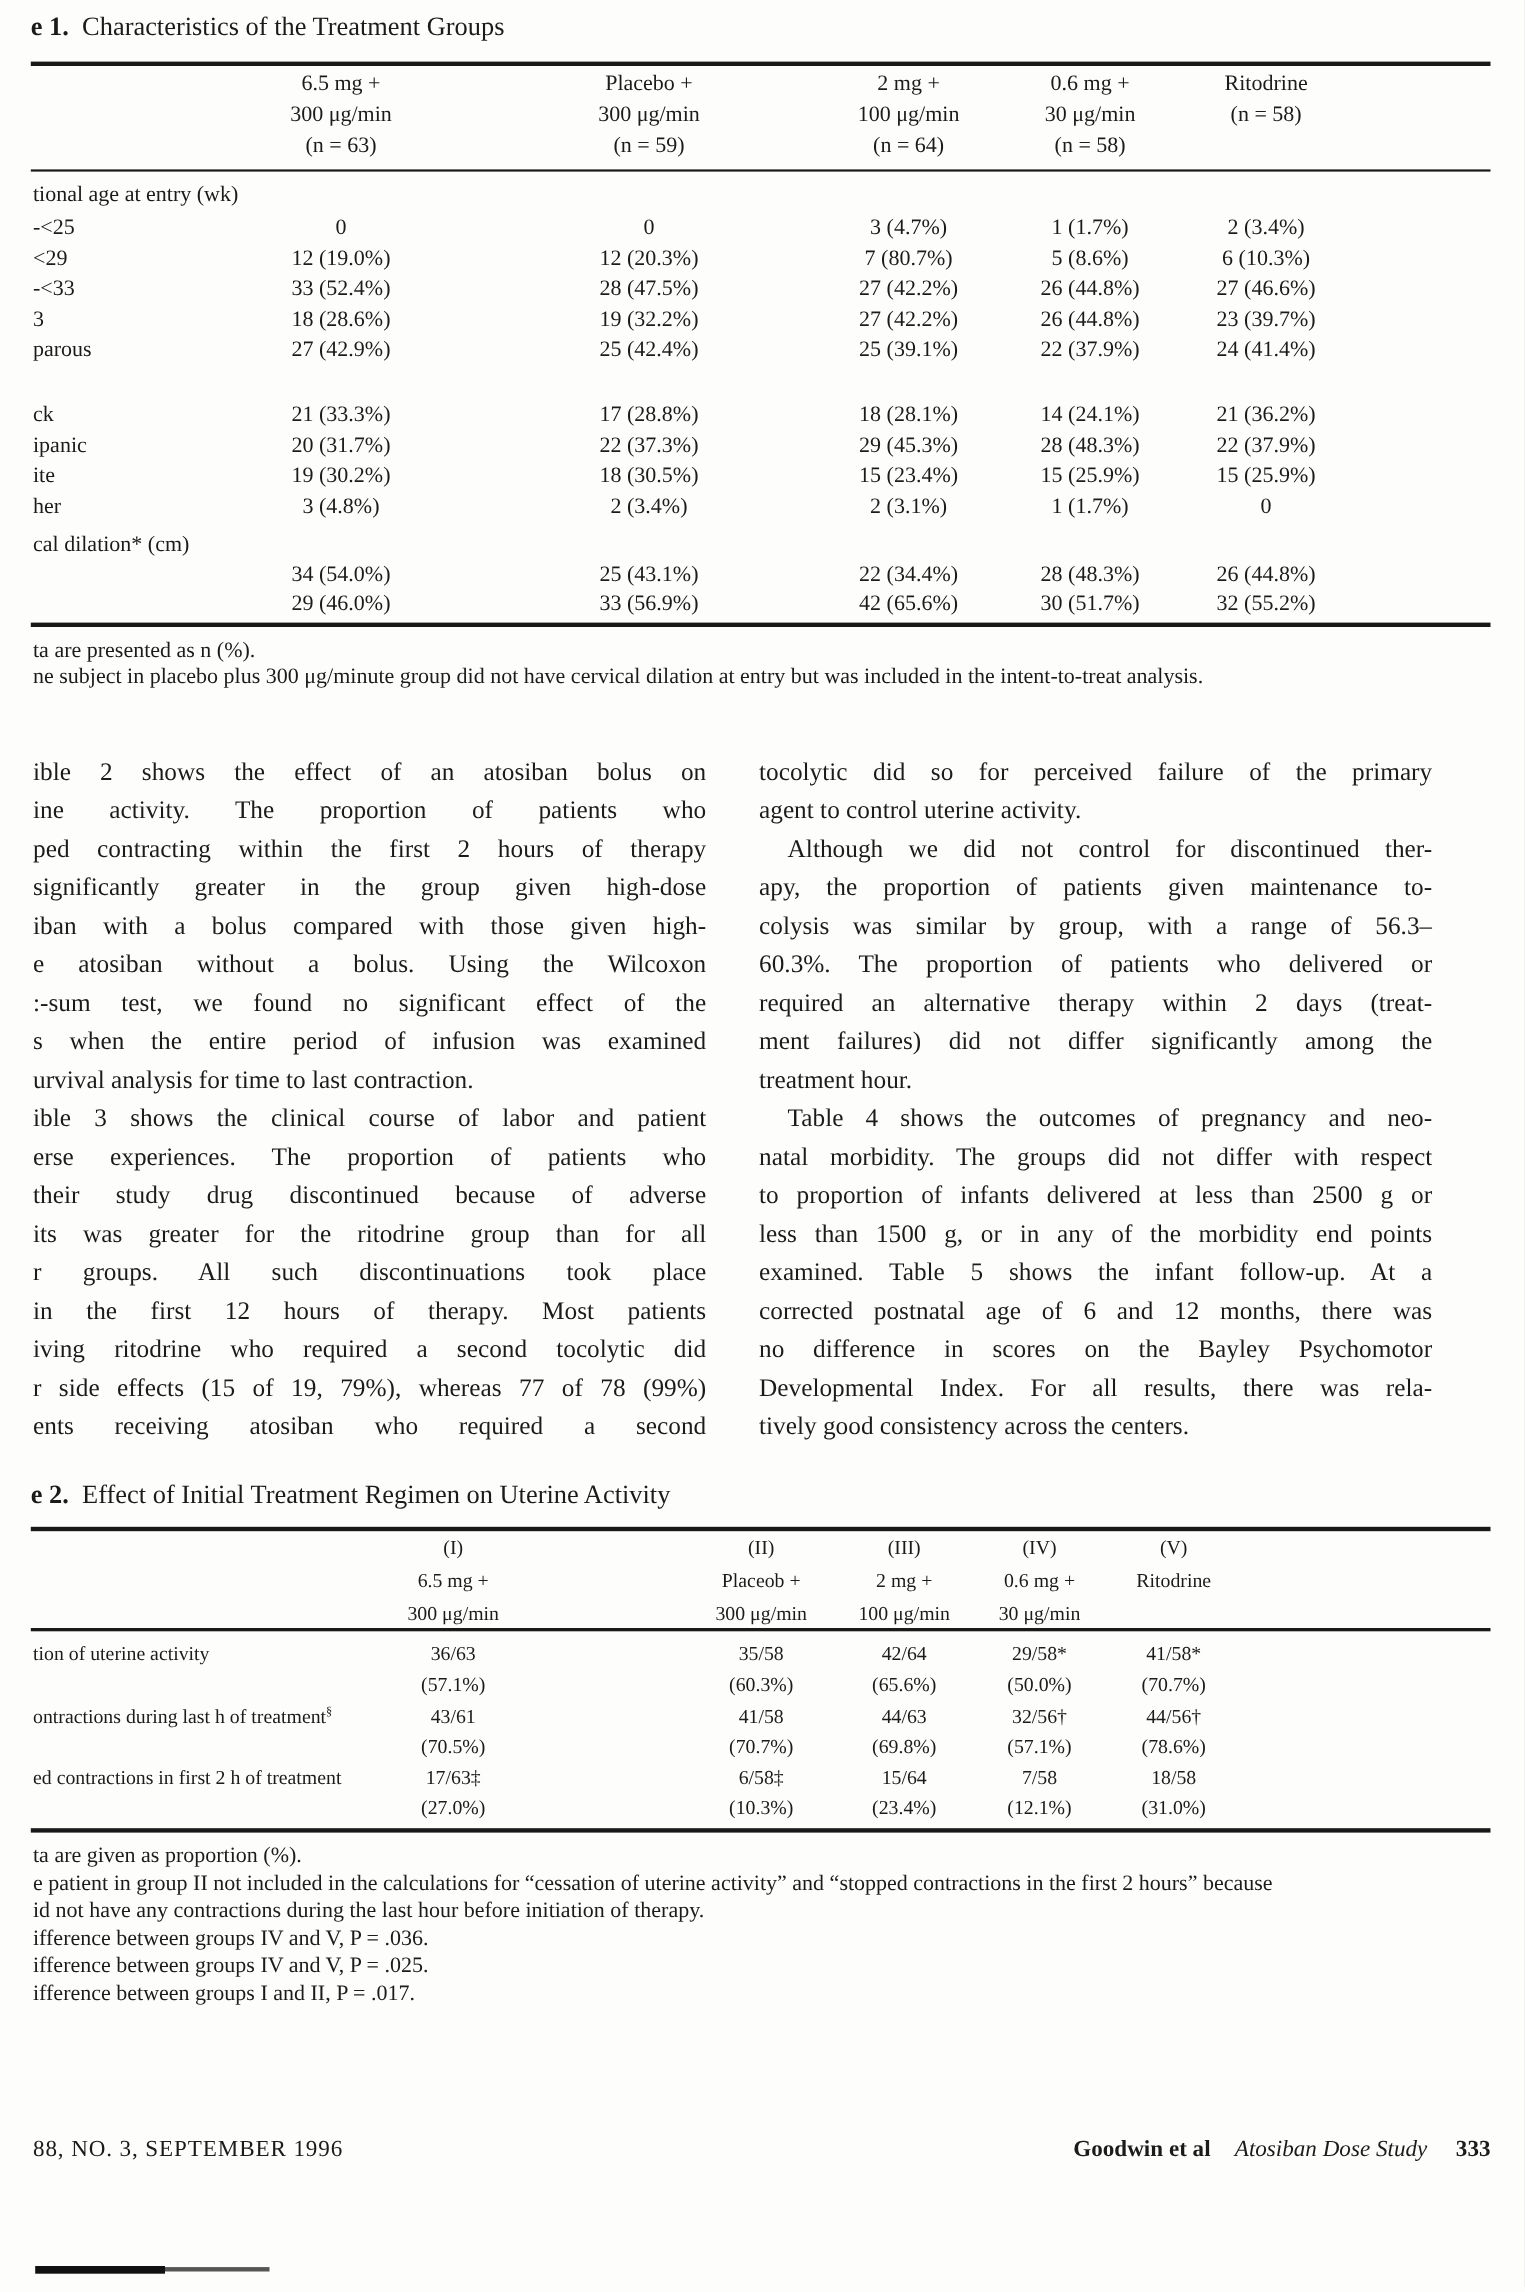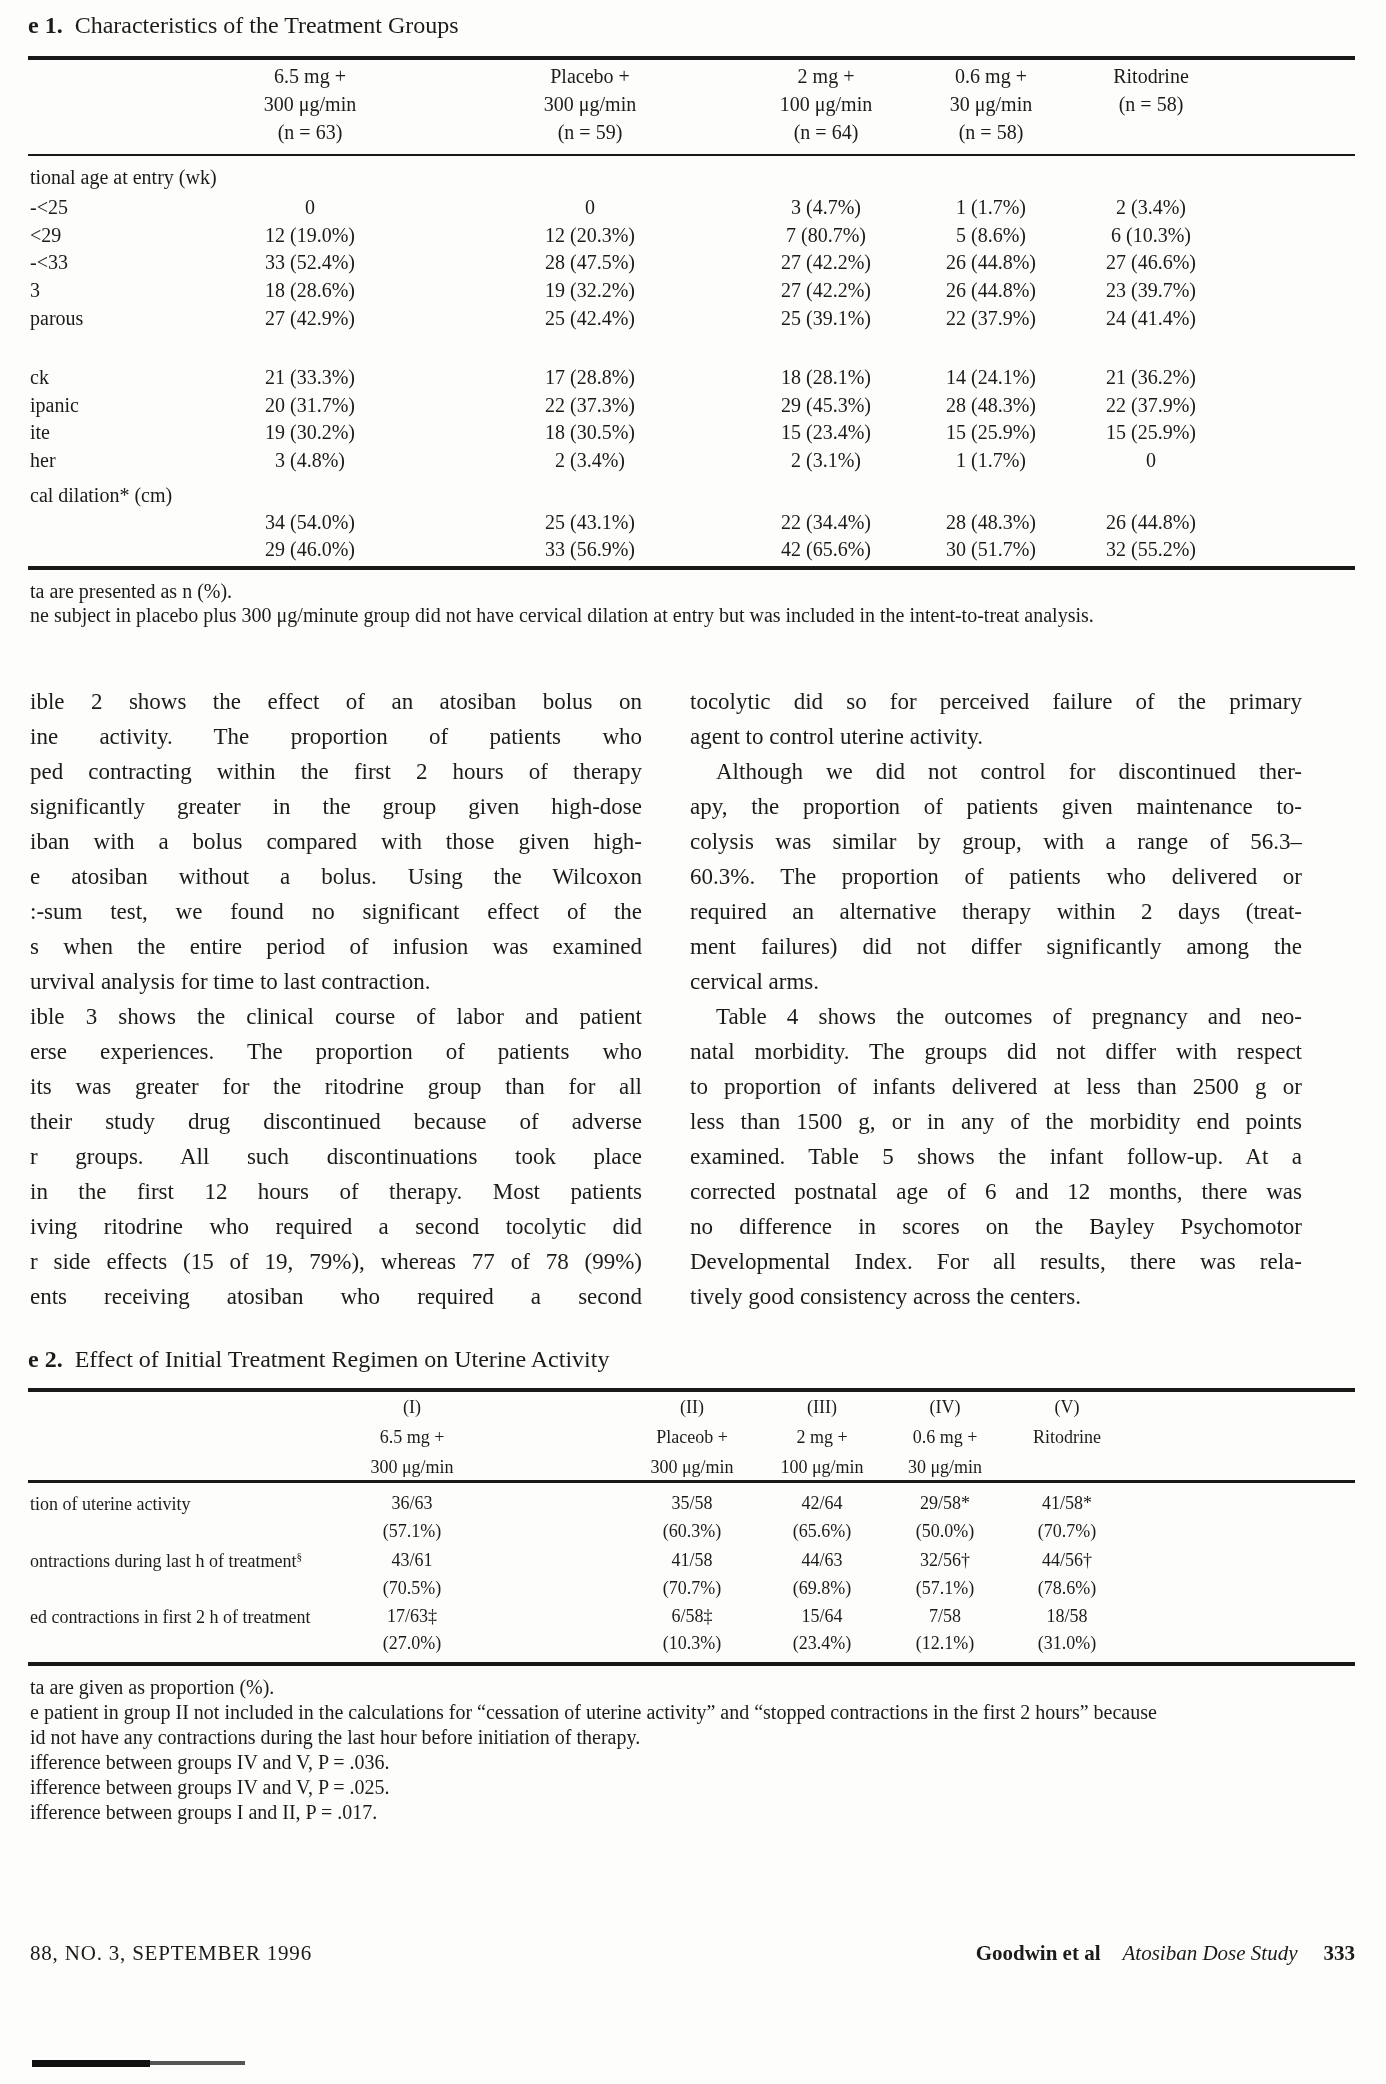--- a/index.html
+++ b/index.html
@@ -169,38 +169,38 @@
     <div class="bl">ine activity. The proportion of patients who</div>
     <div class="bl">ped contracting within the first 2 hours of therapy</div>
     <div class="bl">significantly greater in the group given high-dose</div>
     <div class="bl">iban with a bolus compared with those given high-</div>
     <div class="bl">e atosiban without a bolus. Using the Wilcoxon</div>
     <div class="bl">:-sum test, we found no significant effect of the</div>
     <div class="bl">s when the entire period of infusion was examined</div>
     <div class="bl end">urvival analysis for time to last contraction.</div>
     <div class="bl">ible 3 shows the clinical course of labor and patient</div>
     <div class="bl">erse experiences. The proportion of patients who</div>
+    <div class="bl">their study drug discontinued because of adverse</div>
     <div class="bl">its was greater for the ritodrine group than for all</div>
-    <div class="bl">their study drug discontinued because of adverse</div>
     <div class="bl">r groups. All such discontinuations took place</div>
     <div class="bl">in the first 12 hours of therapy. Most patients</div>
     <div class="bl">iving ritodrine who required a second tocolytic did</div>
     <div class="bl">r side effects (15 of 19, 79%), whereas 77 of 78 (99%)</div>
     <div class="bl">ents receiving atosiban who required a second</div>
   </div>
   <div class="col" style="left:690px;top:684px;">
     <div class="bl">tocolytic did so for perceived failure of the primary</div>
     <div class="bl end">agent to control uterine activity.</div>
     <div class="bl ind">Although we did not control for discontinued ther-</div>
     <div class="bl">apy, the proportion of patients given maintenance to-</div>
     <div class="bl">colysis was similar by group, with a range of 56.3–</div>
     <div class="bl">60.3%. The proportion of patients who delivered or</div>
     <div class="bl">required an alternative therapy within 2 days (treat-</div>
     <div class="bl">ment failures) did not differ significantly among the</div>
-    <div class="bl end">cervical arms.</div>
+    <div class="bl end">treatment hour.</div>
     <div class="bl ind">Table 4 shows the outcomes of pregnancy and neo-</div>
     <div class="bl">natal morbidity. The groups did not differ with respect</div>
     <div class="bl">to proportion of infants delivered at less than 2500 g or</div>
     <div class="bl">less than 1500 g, or in any of the morbidity end points</div>
     <div class="bl">examined. Table 5 shows the infant follow-up. At a</div>
     <div class="bl">corrected postnatal age of 6 and 12 months, there was</div>
     <div class="bl">no difference in scores on the Bayley Psychomotor</div>
     <div class="bl">Developmental Index. For all results, there was rela-</div>
     <div class="bl end">tively good consistency across the centers.</div>
   </div>

